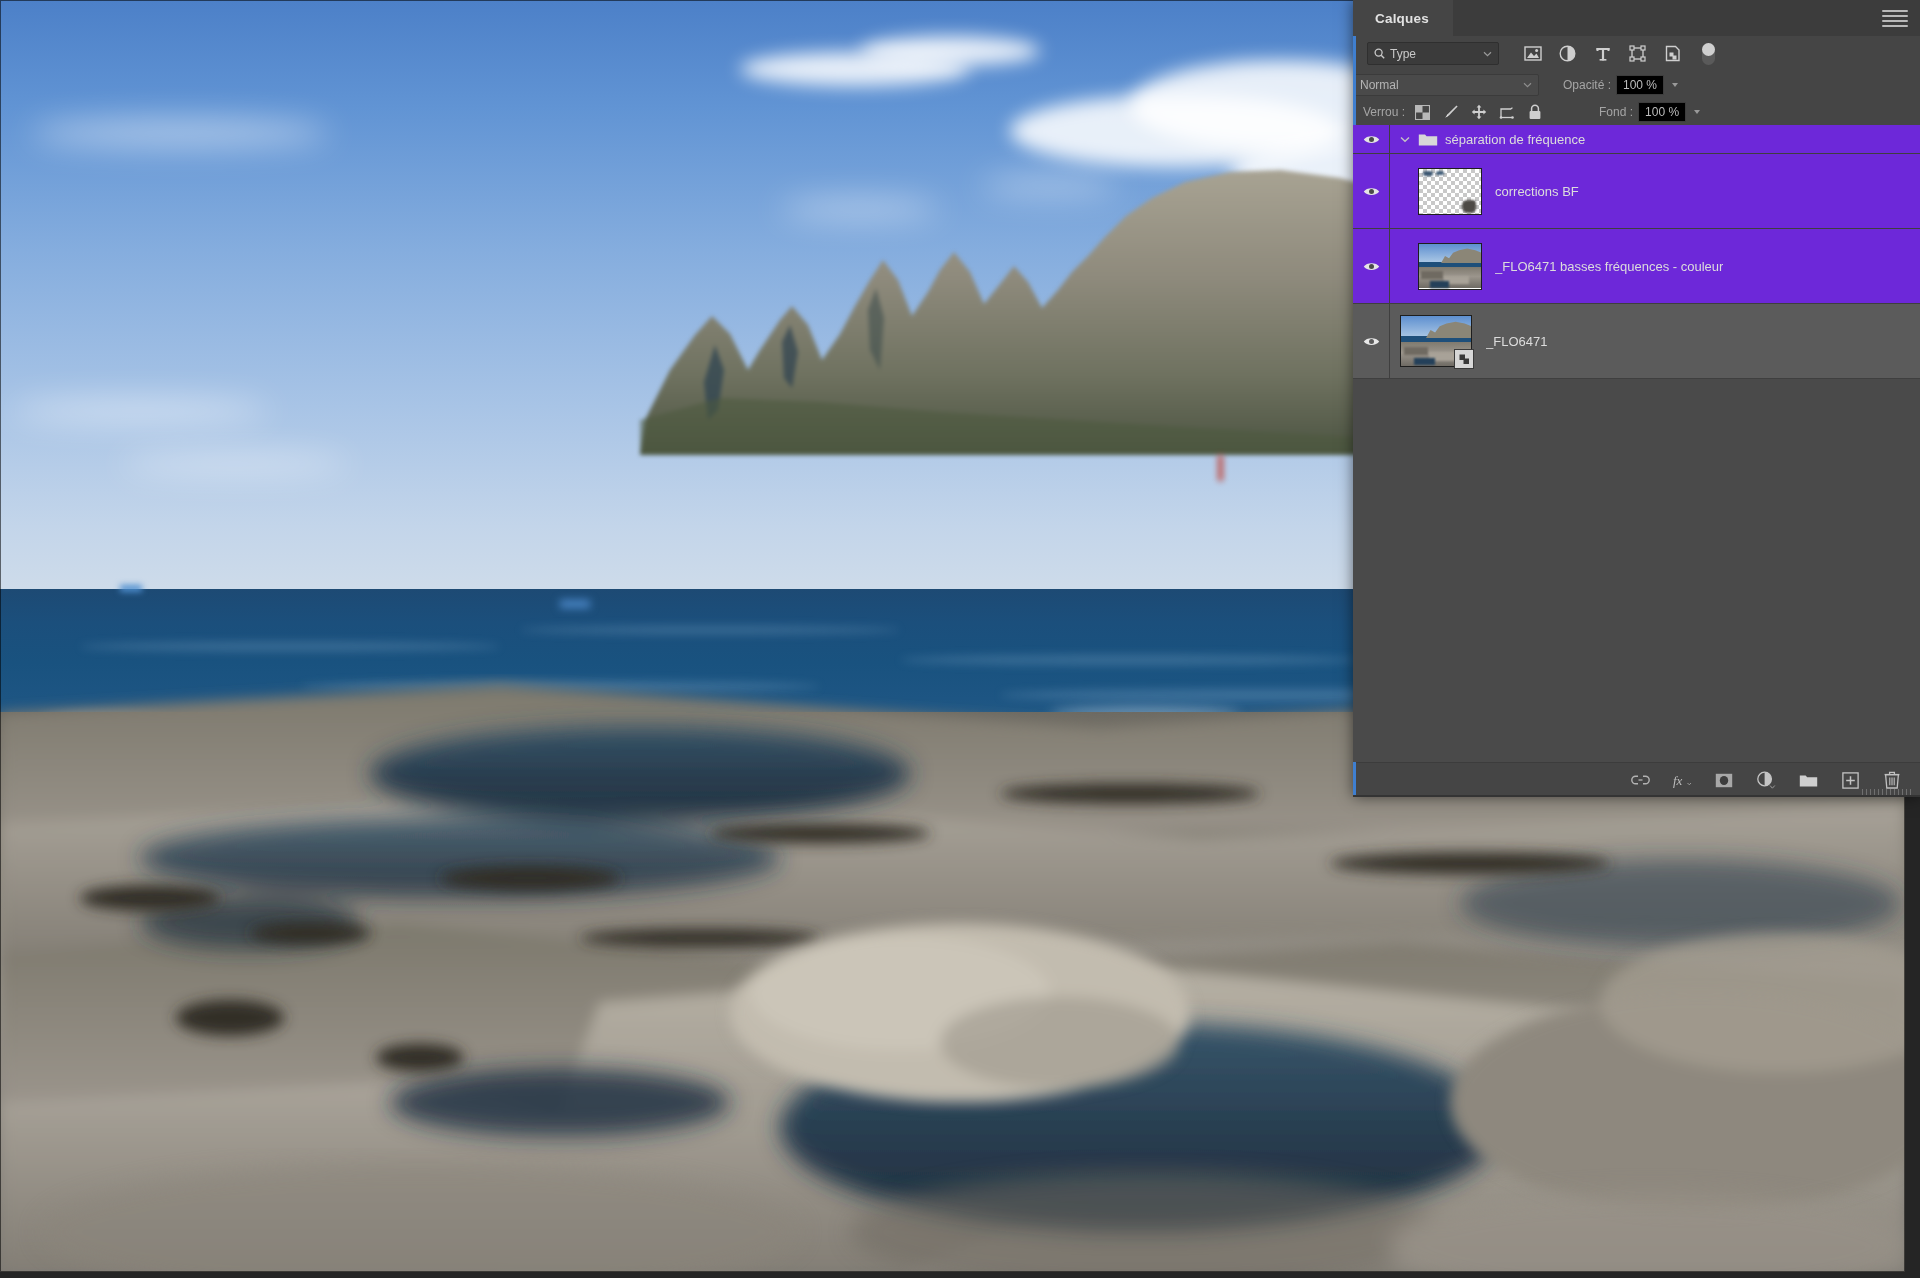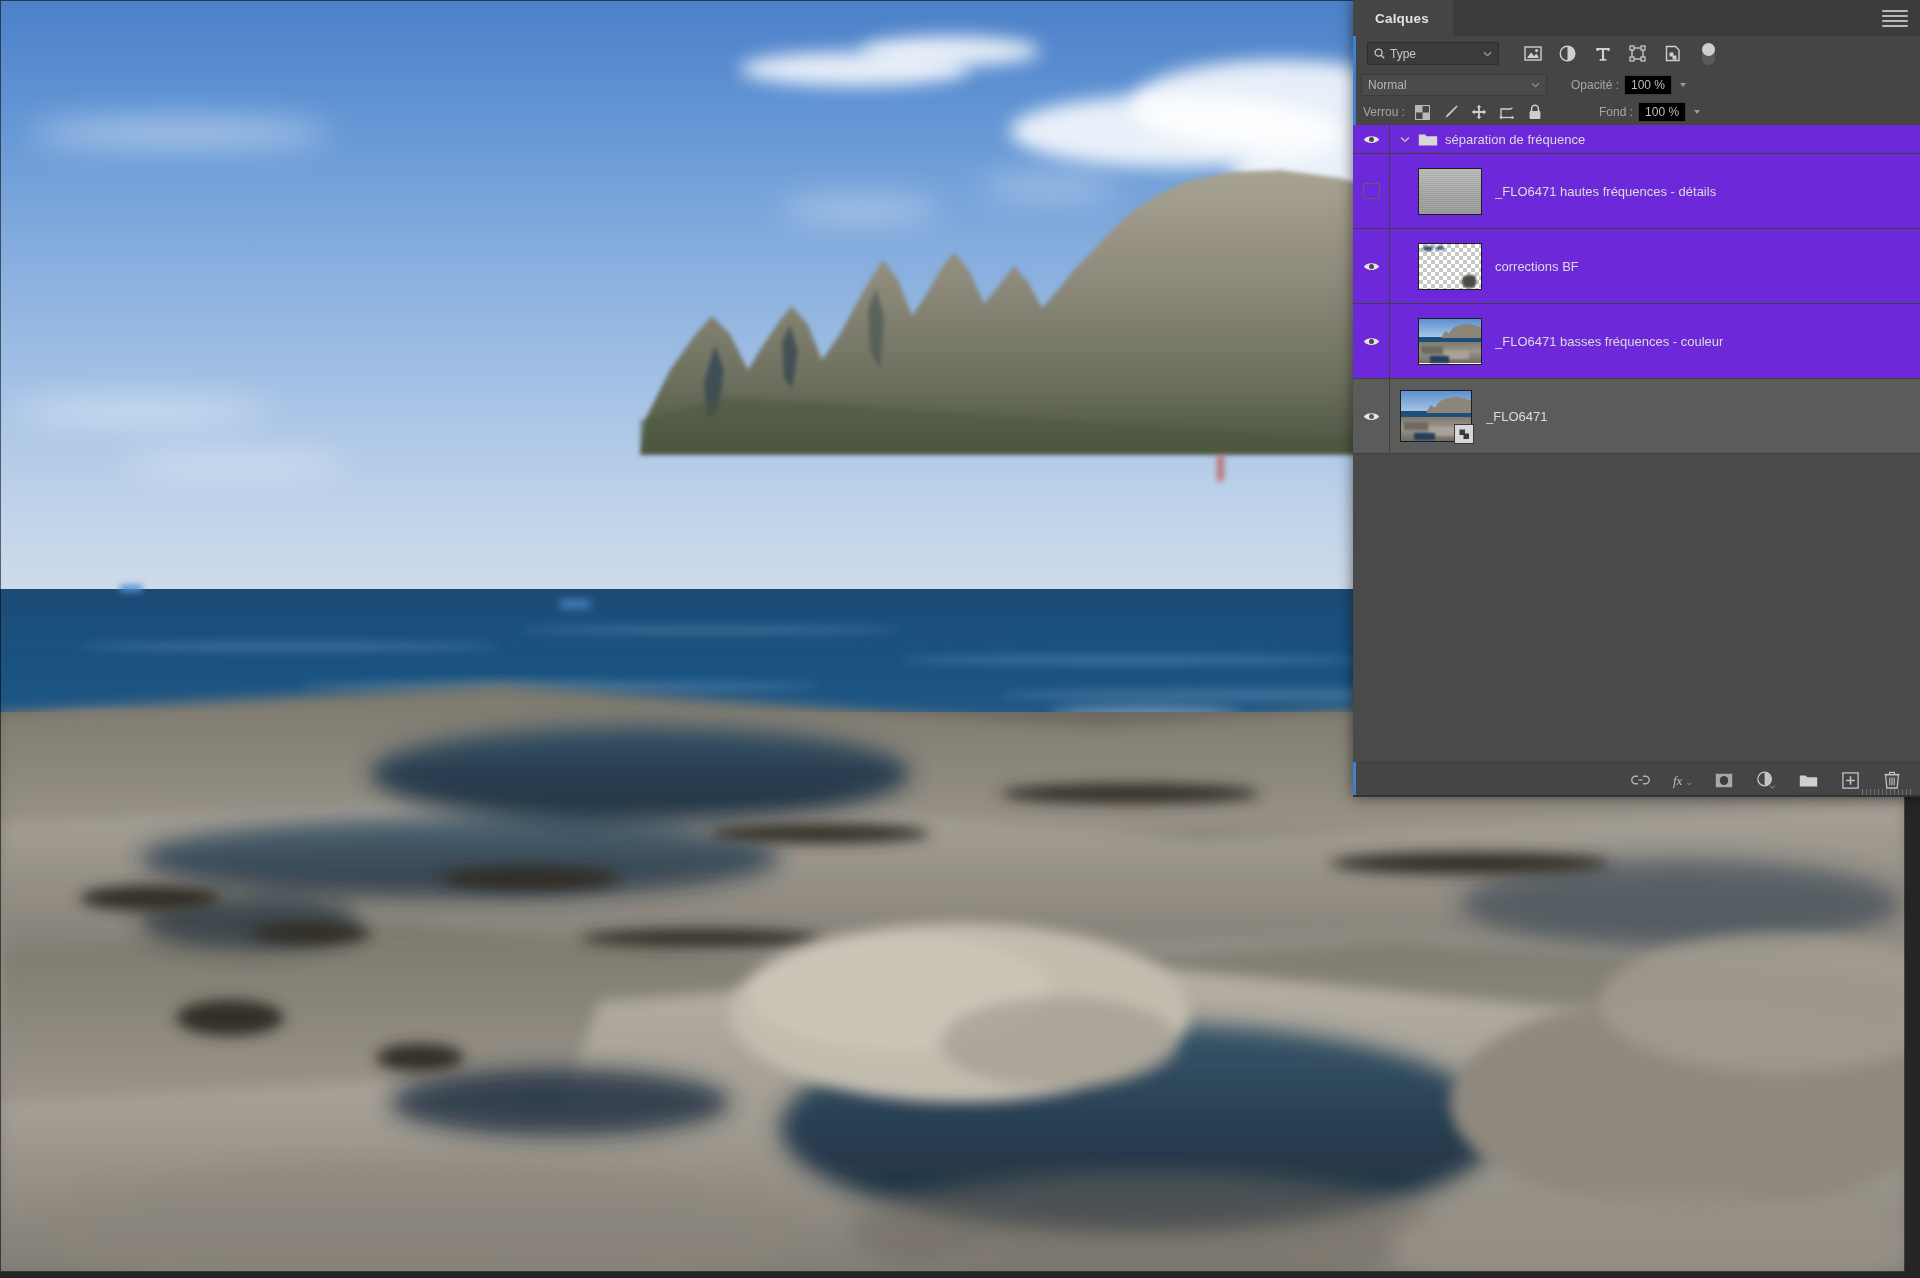--- a/index.html
+++ b/index.html
@@ -49,21 +49,21 @@
   .filterSelect{width:118px;height:21px;background:#3b3b3b;border:1px solid #2f2f2f;border-radius:2px;
                 display:flex;align-items:center;padding:0 6px;gap:5px;cursor:pointer;}
   .filterSelect .lbl{color:#c9c9c9;font-size:12px;flex:1;}
   .filterIcons{display:flex;align-items:center;gap:16px;margin-left:24px;}
   .fIcon{width:19px;height:19px;display:flex;align-items:center;justify-content:center;cursor:pointer;}
   .filterToggle{margin-left:20px;width:13px;height:22px;background:#5a5a5a;border-radius:7px;
                 position:relative;cursor:pointer;}
   .filterToggle:after{content:"";position:absolute;left:0;top:0;width:13px;height:13px;
                       border-radius:50%;background:#cfcfcf;}
 
-  .blendRow{height:28px;display:flex;align-items:center;padding:0 8px;background:#454545;flex:0 0 auto;}
+  .blendRow{height:28px;display:flex;align-items:center;padding:0 0;background:#454545;flex:0 0 auto;}
   .blendSelect{width:172px;height:20px;background:#4a4a4a;border:1px solid #3b3b3b;border-radius:2px;
                display:flex;align-items:center;padding:0 6px;cursor:pointer;}
   .blendSelect .lbl{color:#b4b4b4;font-size:12px;flex:1;}
   .fieldLabel{color:#a5a5a5;font-size:12px;margin-left:24px;}
   .numField{margin-left:5px;width:46px;height:18px;background:#000000;border:1px solid #3d3d3d;
             color:#bdbdbd;font-size:12px;display:flex;align-items:center;justify-content:center;cursor:text;}
   .caret{width:0;height:0;border-left:3.5px solid transparent;border-right:3.5px solid transparent;
          border-top:4px solid #9a9a9a;margin-left:6px;}
   .caretBox{width:15px;height:18px;display:flex;align-items:center;justify-content:center;cursor:pointer;}
 
@@ -416,35 +416,20 @@
           </div>
           <div class="folderIc" style="margin-left:4px;">
             <svg width="20" height="15" viewBox="0 0 20 15">
               <path d="M0.8 13.6 V2.4 H7 L8.6 4.2 H19.2 V13.6 Z" fill="#d8d8d8"></path>
             </svg>
           </div>
           <span class="groupName">séparation de fréquence</span>
         </div>
       </div>
 
-      <div class="layerRow normal">
-        <div class="eyeCell">
-          <div class="eyeBoxEmpty"></div>
-        </div>
-        <div class="divCol"></div>
-        <div class="rowBody">
-          <div class="indent"></div>
-          <div class="thumbWrap">
-            <div class="thumb">
-              <div class="thNoise"></div>
-            </div>
-          </div>
-          <span class="layerName">_FLO6471 hautes fréquences - détails</span>
-        </div>
-      </div>
 
 
       <div class="layerRow normal">
         <div class="eyeCell">
           <svg width="17" height="11" viewBox="0 0 17 11">
             <path d="M0.8 5.5 C3.5 1 13.5 1 16.2 5.5 C13.5 10 3.5 10 0.8 5.5 Z" fill="#e4e4e4"></path>
             <circle cx="8.5" cy="5.5" r="2.5" fill="#4a4a4a"></circle>
           </svg>
         </div>
         <div class="divCol"></div>

